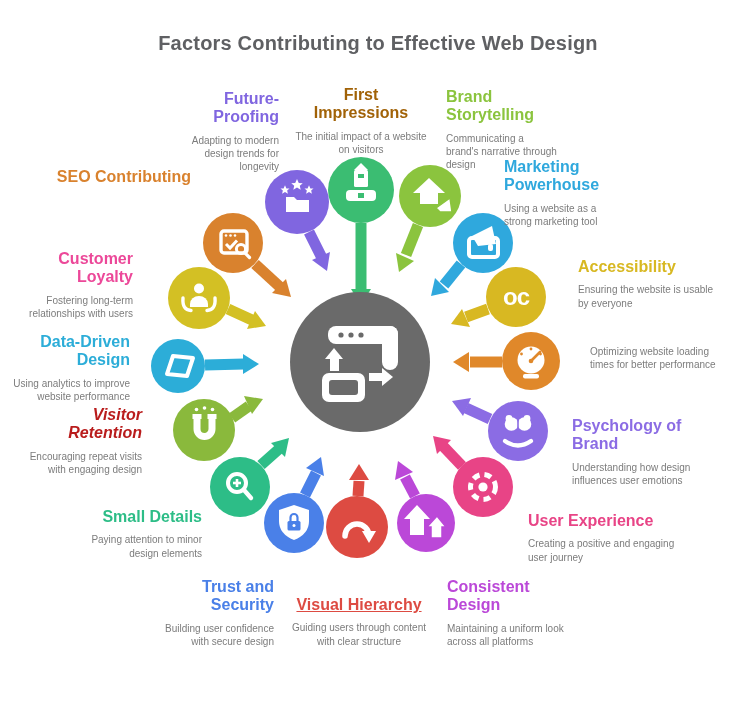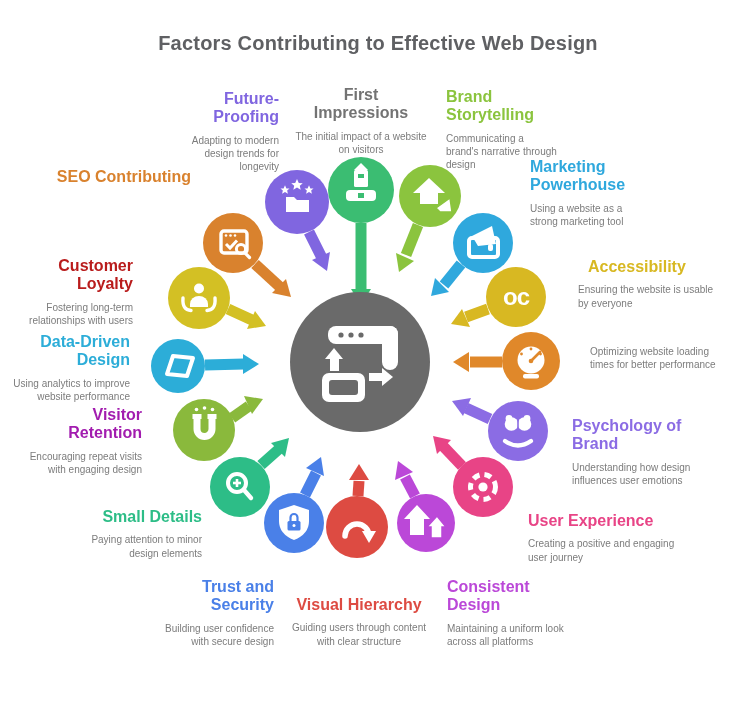--- a/index.html
+++ b/index.html
@@ -233,36 +233,36 @@
         <rect x="330" y="359" width="9" height="12" fill="#ffffff"></rect>
         <rect x="322" y="373" width="43" height="29" rx="7" fill="#ffffff"></rect>
         <rect x="329" y="380" width="29" height="15" rx="3" fill="#6a6a6a"></rect>
         <rect x="369" y="373" width="13" height="8" fill="#ffffff"></rect>
         <polygon points="382,368 382,386 393,377" fill="#ffffff"></polygon>
       </g>
     </g>
   </svg>
 
   <div class="factor-label ac" style="left:295px;top:86px;width:132px;">
-    <div class="factor-title" style="color: #737373;">First Impressions</div>
+    <div class="factor-title" style="color: #a16207;">First Impressions</div>
     <div class="factor-desc">The initial impact of a website on visitors</div>
   </div>
 
   <div class="factor-label al" style="left:446px;top:88px;width:112px;">
     <div class="factor-title" style="color: rgb(139, 196, 62);">Brand Storytelling</div>
     <div class="factor-desc">Communicating a brand's narrative through design</div>
   </div>
 
-  <div class="factor-label al" style="left:530px;top:158px;width:118px;">
+  <div class="factor-label al" style="left:504px;top:158px;width:118px;">
     <div class="factor-title" style="color: rgb(47, 168, 221);">Marketing Powerhouse</div>
     <div class="factor-desc">Using a website as a strong marketing tool</div>
   </div>
 
   <div class="factor-label al" style="left:578px;top:258px;width:146px;">
-    <div class="factor-title" style="color: rgb(216, 184, 34); margin-left: 10px;">Accessibility</div>
+    <div class="factor-title" style="color: rgb(216, 184, 34);">Accessibility</div>
     <div class="factor-desc">Ensuring the website is usable by everyone</div>
   </div>
 
   <div class="factor-label al" style="left:590px;top:338px;width:142px;">
     <div class="factor-desc">Optimizing website loading times for better performance</div>
   </div>
 
   <div class="factor-label al" style="left:572px;top:417px;width:132px;">
     <div class="factor-title" style="color: rgb(139, 108, 228);">Psychology of Brand</div>
     <div class="factor-desc">Understanding how design influences user emotions</div>
@@ -272,46 +272,46 @@
     <div class="factor-title" style="color: rgb(232, 68, 134);">User Experience</div>
     <div class="factor-desc">Creating a positive and engaging user journey</div>
   </div>
 
   <div class="factor-label al" style="left:447px;top:578px;width:132px;">
     <div class="factor-title" style="color: rgb(187, 72, 216);">Consistent Design</div>
     <div class="factor-desc">Maintaining a uniform look across all platforms</div>
   </div>
 
   <div class="factor-label ac" style="left:285px;top:596px;width:148px;">
-    <div class="factor-title" style="color: rgb(221, 75, 66);">Visual Hierarchy</div>
+    <div class="factor-title" style="color: rgb(221, 75, 66); text-decoration: underline;">Visual Hierarchy</div>
     <div class="factor-desc">Guiding users through content with clear structure</div>
   </div>
 
   <div class="factor-label ar" style="left:148px;top:578px;width:126px;">
     <div class="factor-title" style="color: rgb(74, 128, 232);">Trust and Security</div>
     <div class="factor-desc">Building user confidence with secure design</div>
   </div>
 
   <div class="factor-label ar" style="left:66px;top:508px;width:136px;">
     <div class="factor-title" style="color: rgb(45, 189, 135);">Small Details</div>
     <div class="factor-desc">Paying attention to minor design elements</div>
   </div>
 
   <div class="factor-label ar" style="left:24px;top:406px;width:118px;">
-    <div class="factor-title" style="color: #a21caf;">Visitor Retention</div>
+    <div class="factor-title" style="color: #b91c1c; font-style: italic;">Visitor Retention</div>
     <div class="factor-desc">Encouraging repeat visits with engaging design</div>
   </div>
 
   <div class="factor-label ar" style="left:10px;top:333px;width:120px;">
     <div class="factor-title" style="color: rgb(44, 173, 216);">Data-Driven Design</div>
     <div class="factor-desc">Using analytics to improve website performance</div>
   </div>
 
   <div class="factor-label ar" style="left:18px;top:250px;width:115px;">
-    <div class="factor-title" style="color: #b91c1c; margin-top: 7px;">Customer Loyalty</div>
+    <div class="factor-title" style="color: #ec4899;">Customer Loyalty</div>
     <div class="factor-desc">Fostering long-term relationships with users</div>
   </div>
 
   <div class="factor-label ar" style="left:53px;top:168px;width:138px;">
     <div class="factor-title" style="color: rgb(217, 130, 46);">SEO Contributing</div>
   </div>
 
   <div class="factor-label ar" style="left:163px;top:90px;width:116px;">
     <div class="factor-title" style="color: rgb(128, 102, 224);">Future-Proofing</div>
     <div class="factor-desc">Adapting to modern design trends for longevity</div>

